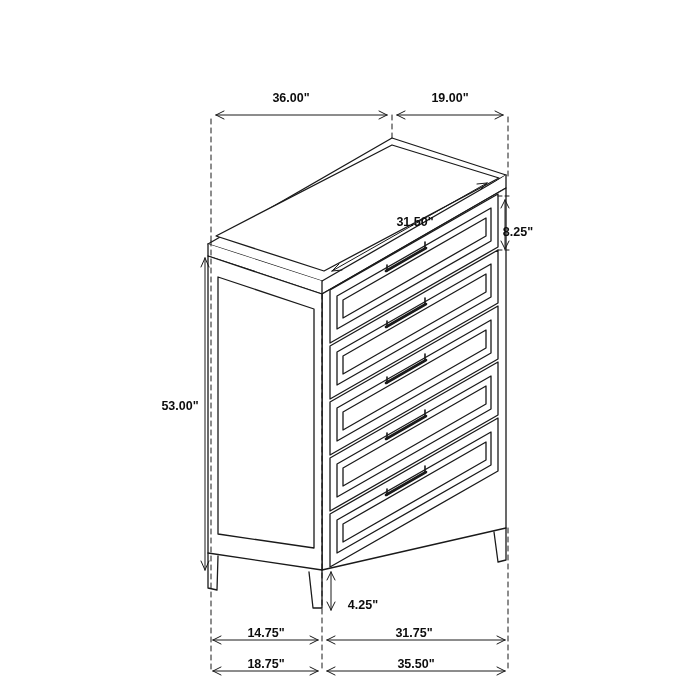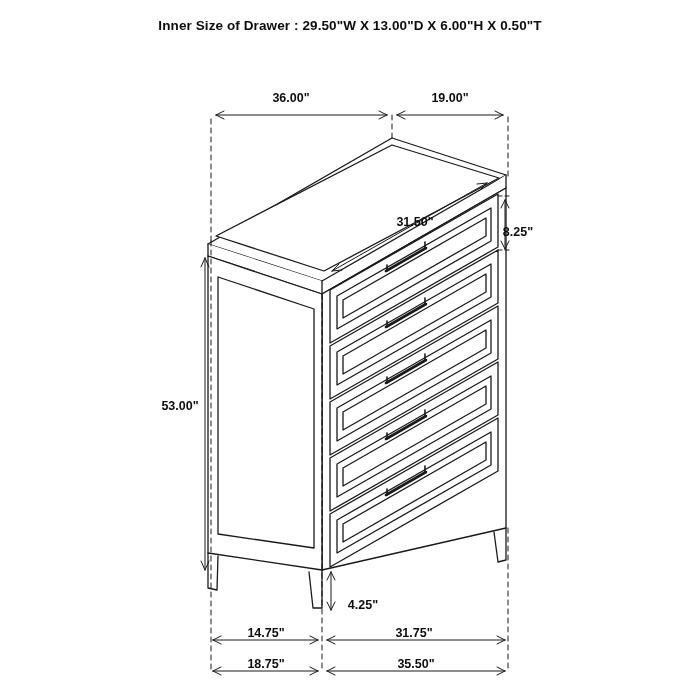--- a/index.html
+++ b/index.html
@@ -44,21 +44,20 @@
     font-weight: bold;
     color: #0d0d0d;
     white-space: nowrap;
   }
 </style>
 </head>
 <body>
 
 <div id="canvas">
 
-  <div id="title">Inner Size of Drawer : 29.50"W X 13.00"D X 6.00"H X 0.50"T</div>
 
   <svg id="drawing" viewBox="0 0 700 700" xmlns="http://www.w3.org/2000/svg">
     <g stroke="#1a1a1a" fill="none" stroke-width="1.3" stroke-linejoin="round" stroke-linecap="round">
 
       <g>
         <path d="M 322,281 L 208,244 L 392,138 L 506,175 Z" fill="#ffffff"></path>
         <path d="M 324,271 L 216,236 L 392,145 L 499,178 Z" fill="#ffffff"></path>
       </g>
 
       <path d="M 208,244 L 208,256 L 322,294 L 322,281" fill="#ffffff"></path>

